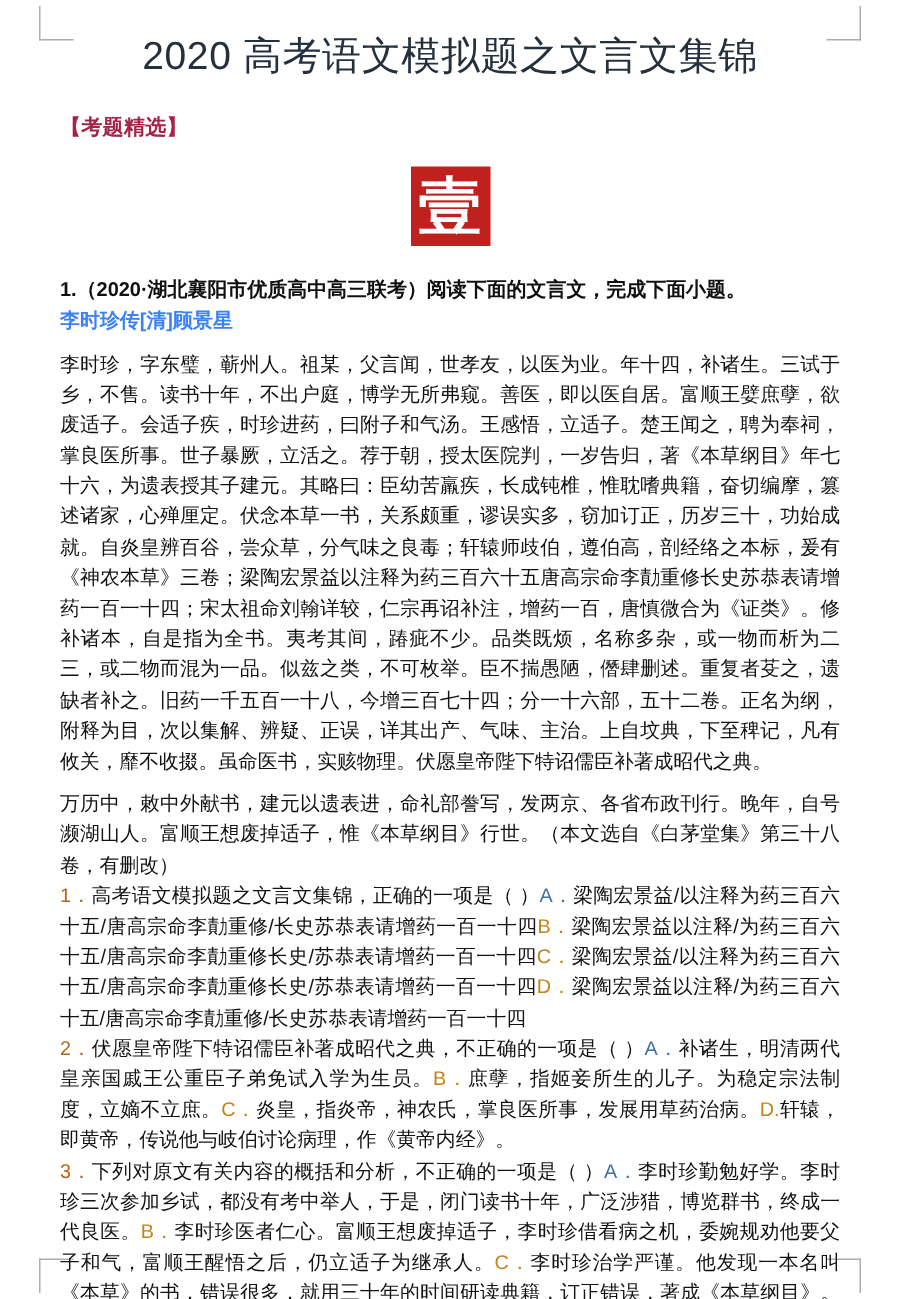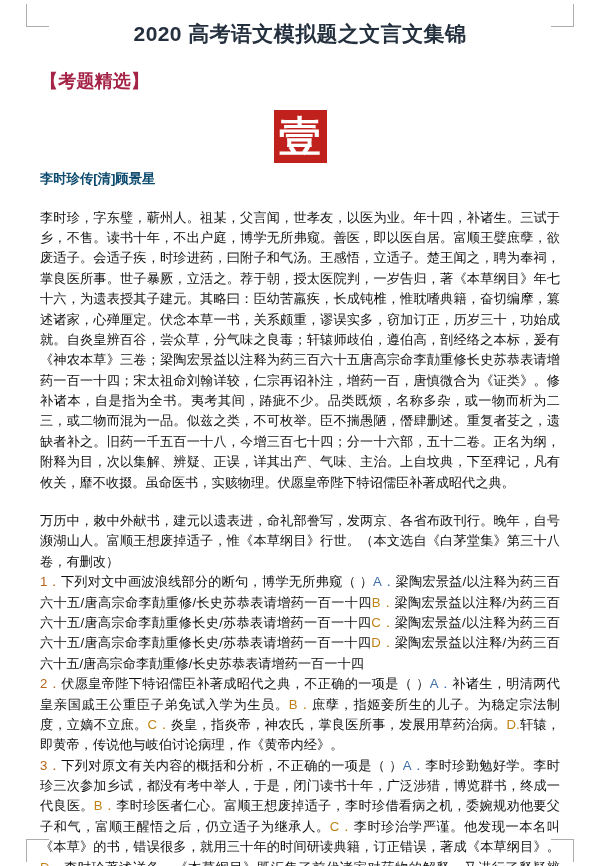--- a/index.html
+++ b/index.html
@@ -35,30 +35,30 @@
     position: absolute;
     left: 0;
     top: 0;
     width: 600px;
     padding: 14px 40px 0 40px;
     box-sizing: border-box;
   }
 
   .doc-title {
     text-align: center;
-    font-size: 21px;
-    font-weight: bold;
+    font-size: 26px;
+    font-weight: normal;
     color: #25303f;
     letter-spacing: 0.4px;
     margin: 6px 0 0 0;
     line-height: 1.35;
   }
 
   .section-tag {
-    font-size: 18px;
+    font-size: 14px;
     font-weight: bold;
     color: #a52347;
     margin: 21px 0 0 0;
     letter-spacing: 0.2px;
   }
 
   .seal-wrap {
     text-align: center;
     margin: 17px 0 0 0;
     height: 58px;
@@ -84,27 +84,27 @@
     line-height: 1.52;
     margin: 14px 0 0 0;
     color: #101010;
     text-align: justify;
   }
   .passage-title {
     font-size: 13.3px;
     font-weight: bold;
     line-height: 1.52;
     margin: 1px 0 0 0;
-    color: #0c4a6e;
+    color: #3b82f6;
   }
 
   .passage {
     font-size: 13.2px;
     line-height: 1.545;
-    margin: 18px 0 0 0;
+    margin: 8px 0 0 0;
     text-align: justify;
     text-justify: inter-ideograph;
     color: #121212;
   }
 
   .question {
     font-size: 13.2px;
     line-height: 1.545;
     margin: 0;
     text-align: justify;
@@ -129,27 +129,28 @@
 <div class="page">
 
   <h1 class="doc-title">2020 高考语文模拟题之文言文集锦</h1>
 
   <div class="section-tag">【考题精选】</div>
 
   <div class="seal-wrap">
     <div class="seal">壹</div>
   </div>
 
+  <div class="q-head">1.（2020·湖北襄阳市优质高中高三联考）阅读下面的文言文，完成下面小题。</div>
   <div class="passage-title">李时珍传[清]顾景星</div>
 
   <p class="passage">李时珍，字东璧，蕲州人。祖某，父言闻，世孝友，以医为业。年十四，补诸生。三试于乡，不售。读书十年，不出户庭，博学无所弗窥。善医，即以医自居。富顺王嬖庶孽，欲废适子。会适子疾，时珍进药，曰附子和气汤。王感悟，立适子。楚王闻之，聘为奉祠，掌良医所事。世子暴厥，立活之。荐于朝，授太医院判，一岁告归，著《本草纲目》年七十六，为遗表授其子建元。其略曰：臣幼苦羸疾，长成钝椎，惟耽嗜典籍，奋切编摩，篡述诸家，心殚厘定。伏念本草一书，关系颇重，谬误实多，窃加订正，历岁三十，功始成就。自炎皇辨百谷，尝众草，分气味之良毒；轩辕师歧伯，遵伯高，剖经络之本标，爰有《神农本草》三卷；梁陶宏景益以注释为药三百六十五唐高宗命李勣重修长史苏恭表请增药一百一十四；宋太祖命刘翰详较，仁宗再诏补注，增药一百，唐慎微合为《证类》。修补诸本，自是指为全书。夷考其间，踳疵不少。品类既烦，名称多杂，或一物而析为二三，或二物而混为一品。似兹之类，不可枚举。臣不揣愚陋，僭肆删述。重复者芟之，遗缺者补之。旧药一千五百一十八，今增三百七十四；分一十六部，五十二卷。正名为纲，附释为目，次以集解、辨疑、正误，详其出产、气味、主治。上自坟典，下至稗记，凡有攸关，靡不收掇。虽命医书，实赅物理。伏愿皇帝陛下特诏儒臣补著成昭代之典。</p>
   <p class="passage">万历中，敕中外献书，建元以遗表进，命礼部誊写，发两京、各省布政刊行。晚年，自号濒湖山人。富顺王想废掉适子，惟《本草纲目》行世。（本文选自《白茅堂集》第三十八卷，有删改）</p>
 
   <p class="question">
-    <span class="qnum">1．</span><span>下列对文中画波浪线部分的断句，博学无所弗窥（  ）</span><span class="opt-a">A．</span><span>梁陶宏景益/以注释为药三百六十五/唐高宗命李勣重修/长史苏恭表请增药一百一十四</span><span class="opt-b">B．</span><span>梁陶宏景益以注释/为药三百六十五/唐高宗命李勣重修长史/苏恭表请增药一百一十四</span><span class="opt-c">C．</span><span>梁陶宏景益/以注释为药三百六十五/唐高宗命李勣重修长史/苏恭表请增药一百一十四</span><span class="opt-d">D．</span><span>梁陶宏景益以注释/为药三百六十五/唐高宗命李勣重修/长史苏恭表请增药一百一十四</span>
+    <span class="qnum">1．</span><span>高考语文模拟题之文言文集锦，正确的一项是（  ）</span><span class="opt-a">A．</span><span>梁陶宏景益/以注释为药三百六十五/唐高宗命李勣重修/长史苏恭表请增药一百一十四</span><span class="opt-b">B．</span><span>梁陶宏景益以注释/为药三百六十五/唐高宗命李勣重修长史/苏恭表请增药一百一十四</span><span class="opt-c">C．</span><span>梁陶宏景益/以注释为药三百六十五/唐高宗命李勣重修长史/苏恭表请增药一百一十四</span><span class="opt-d">D．</span><span>梁陶宏景益以注释/为药三百六十五/唐高宗命李勣重修/长史苏恭表请增药一百一十四</span>
   </p>
 
   <p class="question">
     <span class="qnum">2．</span><span>伏愿皇帝陛下特诏儒臣补著成昭代之典，不正确的一项是（  ）</span><span class="opt-a">A．</span><span>补诸生，明清两代皇亲国戚王公重臣子弟免试入学为生员。</span><span class="opt-b">B．</span><span>庶孽，指姬妾所生的儿子。为稳定宗法制度，立嫡不立庶。</span><span class="opt-c">C．</span><span>炎皇，指炎帝，神农氏，掌良医所事，发展用草药治病。</span><span class="opt-d">D.</span><span>轩辕，即黄帝，传说他与岐伯讨论病理，作《黄帝内经》。</span>
   </p>
 
   <p class="question">
     <span class="qnum">3．</span><span>下列对原文有关内容的概括和分析，不正确的一项是（  ）</span><span class="opt-a">A．</span><span>李时珍勤勉好学。李时珍三次参加乡试，都没有考中举人，于是，闭门读书十年，广泛涉猎，博览群书，终成一代良医。</span><span class="opt-b">B．</span><span>李时珍医者仁心。富顺王想废掉适子，李时珍借看病之机，委婉规劝他要父子和气，富顺王醒悟之后，仍立适子为继承人。</span><span class="opt-c">C．</span><span>李时珍治学严谨。他发现一本名叫《本草》的书，错误很多，就用三十年的时间研读典籍，订正错误，著成《本草纲目》。</span><span class="opt-d">D．</span><span>李时珍著述详备。《本草纲目》既汇集了前代诸家对药物的解释，又进行了释疑辨正，还介绍了药物的产地、气味和功能。</span>
   </p>
 

